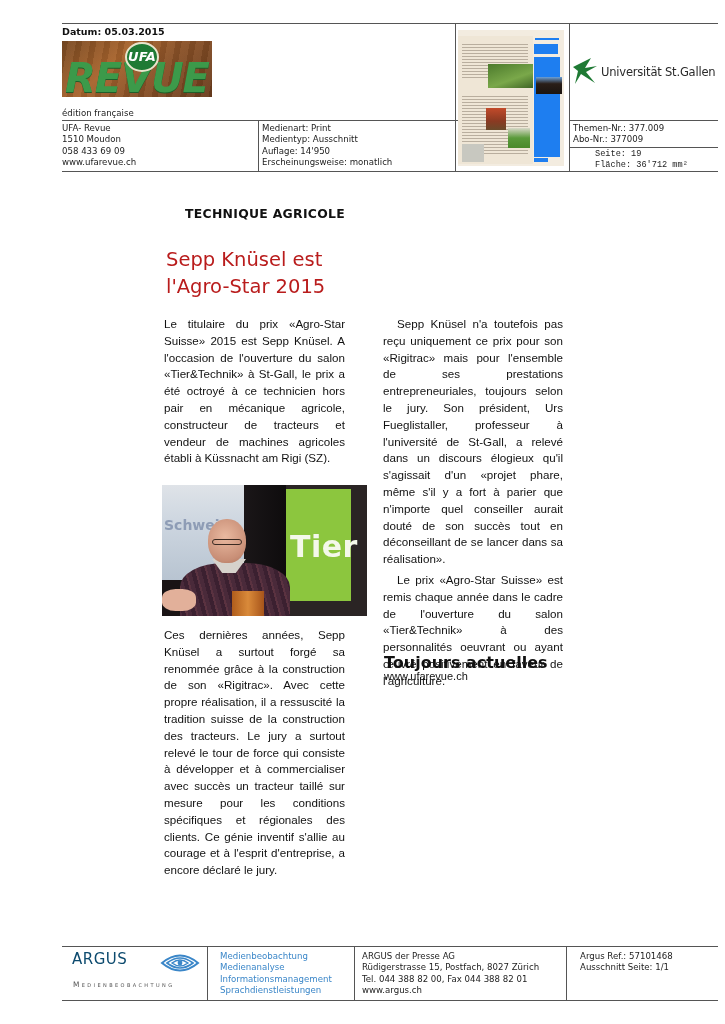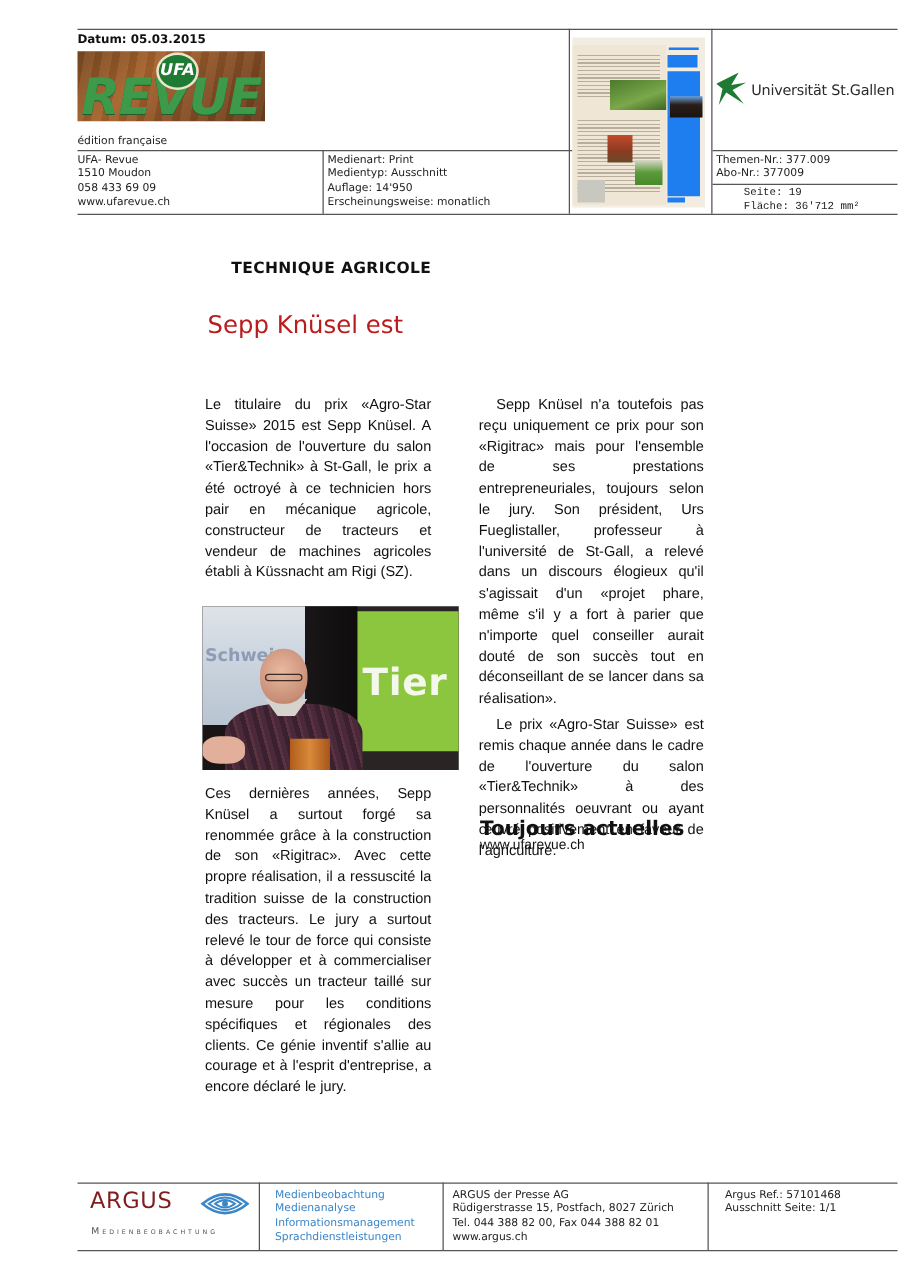--- a/index.html
+++ b/index.html
@@ -52,38 +52,38 @@
   .body-text p.indent { text-indent: 14px; }
   #col-a1 { left: 164px; top: 316px; width: 181px; }
   #col-a2 { left: 164px; top: 627px; width: 181px; }
   #col-b { left: 383px; top: 316px; width: 180px; }
 
   #photo { position: absolute; left: 162px; top: 485px; width: 205px; height: 131px; overflow: hidden; background: #2a2424; }
   #photo .screen-left { position: absolute; left: 0; top: 0; width: 82px; height: 95px;
         background: linear-gradient(180deg, #dfe3e8 0%, #cdd6e0 40%, #b8c4d1 100%); }
   #photo .screen-left .ghost { position: absolute; left: 2px; top: 32px; font-weight: bold; font-size: 14px; color: rgba(80,100,140,0.5); }
   #photo .curtain { position: absolute; left: 82px; top: 0; width: 42px; height: 131px; background: linear-gradient(90deg, #1a1618, #0e0c0d); }
-  #photo .green { position: absolute; left: 124px; top: 4px; width: 81px; height: 112px; background: #8cc63e; }
+  #photo .green { position: absolute; left: 124px; top: 4px; width: 65px; height: 112px; background: #8cc63e; }
   #photo .green .tier { position: absolute; left: 4px; top: 40px; font-weight: bold; font-size: 30px; color: #f4f8ea; letter-spacing: 0.5px; }
   #photo .head { position: absolute; left: 46px; top: 34px; width: 38px; height: 44px; border-radius: 48% 48% 45% 45%;
         background: radial-gradient(circle at 45% 40%, #e9b9a0, #c88e76 70%, #a86e58); }
   #photo .glasses { position: absolute; left: 50px; top: 54px; width: 30px; height: 6px; border: 1.5px solid #3a2a22; border-radius: 3px; }
   #photo .collar { position: absolute; left: 50px; top: 74px; width: 34px; height: 14px; background: #d6d2cc; clip-path: polygon(0 0, 100% 0, 70% 100%, 30% 100%); }
   #photo .body { position: absolute; left: 18px; top: 78px; width: 110px; height: 60px; border-radius: 40% 40% 0 0;
         background: repeating-linear-gradient(75deg, #4a2a3a 0 4px, #3b2030 4px 8px, #5a3240 8px 10px); }
   #photo .hand { position: absolute; left: 0; top: 104px; width: 34px; height: 22px; border-radius: 40%; background: #e2b09a; }
   #photo .trophy { position: absolute; left: 70px; top: 106px; width: 32px; height: 25px; background: linear-gradient(90deg, #b05d1c, #d98a3a, #a7541a); }
   #photo .floor { position: absolute; left: 0; top: 95px; width: 82px; height: 36px; background: #1a1415; }
 
   #more-title { position: absolute; left: 384px; top: 653px; font-weight: bold; font-size: 16px; color: #111; }
   #more-link { position: absolute; left: 384px; top: 670px; font-family: "Liberation Sans", sans-serif; font-size: 11px; color: #111; }
 
   
   #argus-logo { position: absolute; left: 72px; top: 952px; width: 140px; height: 40px; }
-  #argus-logo .word { position: absolute; left: 0; top: -2px; font-size: 18px; letter-spacing: 0.5px; color: #7f1d1d; }
+  #argus-logo .word { position: absolute; left: 0; top: -2px; font-size: 15px; letter-spacing: 0.5px; color: #0c4a6e; }
   #argus-logo .eye { position: absolute; left: 88px; top: 0px; width: 40px; height: 22px; }
   #argus-logo .sub { position: absolute; left: 1px; top: 28px; font-size: 7.4px; letter-spacing: 2.4px; color: #555; font-variant: small-caps; }
 
   .f-services { position: absolute; left: 220px; top: 951px; color: #3a86c8; }
   .f-argus { position: absolute; left: 362px; top: 951px; }
   .f-ref { position: absolute; left: 580px; top: 951px; }
 </style>
 </head>
 <body>
 
@@ -147,20 +147,21 @@
   <div>Abo-Nr.: 377009</div>
 </div>
 <div class="col4b small">
   <div>Seite: 19</div>
   <div>Fläche: 36'712 mm²</div>
 </div>
 
 <div id="section">TECHNIQUE AGRICOLE</div>
 <div id="headline">
   <div>Sepp Knüsel est</div>
+  <div>l'Agro-Star 2015</div>
 </div>
 
 <div id="col-a1" class="body-text">
   <p>Le titulaire du prix «Agro-Star Suisse» 2015 est Sepp Knüsel. A l'occasion de l'ouverture du salon «Tier&amp;Technik» à St-Gall, le prix a été octroyé à ce technicien hors pair en mécanique agricole, constructeur de tracteurs et vendeur de machines agricoles établi à Küssnacht am Rigi (SZ).</p>
 </div>
 
 <div id="photo">
   <div class="screen-left">
       <span class="ghost">Schwei</span>
     </div>

